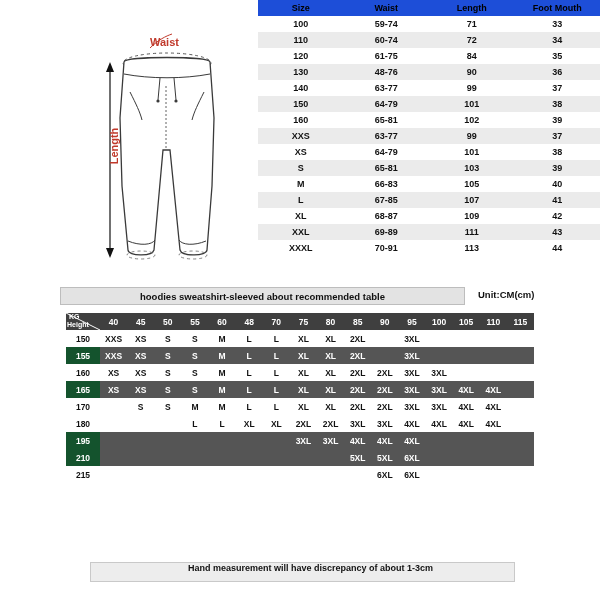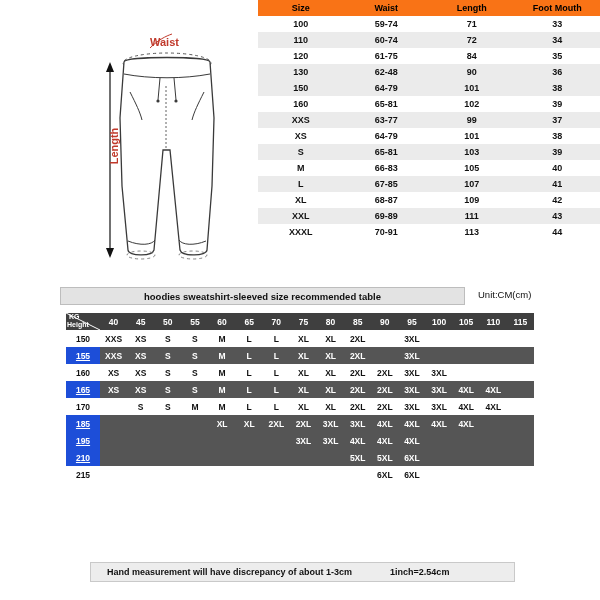--- a/index.html
+++ b/index.html
@@ -36,75 +36,75 @@
     position:absolute; left:258px; top:0px; width:342px;
     border-collapse:collapse;
   }
   .sizetable td, .sizetable th {
     text-align:center;
     font-size:9px;
     padding:3px 0;
     font-weight:bold;
     border:none;
   }
-  .sizetable thead th { background:#f97316; color:#000; font-size:9px; }
+  .sizetable thead th { background:#1d4ed8; color:#000; font-size:9px; }
   .sizetable tbody tr.odd td { background:#ffffff; }
   .sizetable tbody tr.even td { background:#ebebeb; }
   .sizetable col.c1 { width:25%; }
   .sizetable col.c2 { width:25%; }
   .sizetable col.c3 { width:25%; }
   .sizetable col.c4 { width:25%; }
 
   
   .banner-wrap {
     position:absolute; left:0; top:285px; width:600px; height:26px;
   }
   .banner {
     position:absolute; left:60px; top:2px; width:405px; height:18px;
     background:#e3e3e3; border:1px solid #bdbdbd;
     display:flex; align-items:center; justify-content:center;
     font-size:9.5px; font-weight:bold; color:#111;
   }
   .unit {
     position:absolute; left:478px; top:4px;
-    font-size:9.5px; font-weight:normal; color:#111;
+    font-size:9.5px; font-weight:bold; color:#111;
   }
 
   
   .matrix {
     position:absolute; left:66px; top:313px; width:468px;
     border-collapse:collapse;
     table-layout:fixed;
   }
   .matrix td, .matrix th {
     font-size:8.5px; font-weight:bold; text-align:center;
     height:17px; padding:0; border:none; color:#111;
   }
   .matrix th.corner {
     background:#3f3f3f; color:#fff; position:relative; width:34px;
   }
   .matrix tr.hdr td { background:#3f3f3f; color:#ffffff; }
   .matrix tr.rowA td { background:#ffffff; color:#111; }
   .matrix tr.rowB td { background:#555555; color:#ffffff; }
   .matrix tr.rowA td.rh { background:#ffffff; color:#111; }
-  .matrix tr.rowB td.rh { background:#1d4ed8; color:#ffffff;text-decoration:underline; }
+  .matrix tr.rowB td.rh { background:#14532d; color:#ffffff; }
   .corner-inner { position:relative; width:100%; height:17px; }
   .corner-kg { position:absolute; left:3px; top:0px; font-size:7px; }
   .corner-h  { position:absolute; left:1px; top:8px; font-size:7px; }
   .corner-line {
     position:absolute; left:0; top:0; width:100%; height:100%;
   }
 
   
   .footer {
     position:absolute; left:90px; top:562px; width:425px; height:20px;
     background:#ededed; border:1px solid #c9c9c9;
-    display:flex; align-items:center; gap:38px;
+    display:flex; align-items:center; gap:26px;
     padding-left:16px;
-    font-size:9px; font-weight:bold; color:#111;
+    font-size:9px; font-weight:bold; color:#111;flex-direction:column;
   }
 </style>
 </head>
 <body>
 
 <div class="top">
 
   <div class="diagram">
     <svg width="258" height="285" viewBox="0 0 258 285">
 
@@ -186,23 +186,29 @@
           <td>34</td>
         </tr>
         <tr class="odd">
           <td>120</td>
           <td>61-75</td>
           <td>84</td>
           <td>35</td>
         </tr>
         <tr class="even">
           <td>130</td>
-          <td>62-48</td>
+          <td>48-76</td>
           <td>90</td>
           <td>36</td>
+        </tr>
+        <tr class="odd">
+          <td>140</td>
+          <td>63-77</td>
+          <td>99</td>
+          <td>37</td>
         </tr>
         <tr class="even">
           <td>150</td>
           <td>64-79</td>
           <td>101</td>
           <td>38</td>
         </tr>
         <tr class="odd">
           <td>160</td>
           <td>65-81</td>
@@ -255,42 +261,42 @@
           <td>XXXL</td>
           <td>70-91</td>
           <td>113</td>
           <td>44</td>
         </tr>
       </tbody>
   </table>
 </div>
 
 <div class="banner-wrap">
-  <div class="banner">hoodies sweatshirt-sleeved size recommended table</div>
+  <div class="banner">hoodies sweatshirt-sleeved about recommended table</div>
   <div class="unit">Unit:CM(cm)</div>
 </div>
 
 <table class="matrix">
   <tbody id="matrix-body">
       <tr class="hdr">
         <th class="corner">
           <div class="corner-inner">
             <svg class="corner-line" viewBox="0 0 34 17" preserveAspectRatio="none">
               <line x1="0" y1="0" x2="34" y2="17" stroke="#ffffff" stroke-width="1"></line>
             </svg>
             <span class="corner-kg">KG</span>
             <span class="corner-h">Height</span>
           </div>
         </th>
         <td>40</td>
         <td>45</td>
         <td>50</td>
         <td>55</td>
         <td>60</td>
-        <td>65</td>
+        <td>48</td>
         <td>70</td>
         <td>75</td>
         <td>80</td>
         <td>85</td>
         <td>90</td>
         <td>95</td>
         <td>100</td>
         <td>105</td>
         <td>110</td>
         <td>115</td>
@@ -383,37 +389,37 @@
         <td>XL</td>
         <td>XL</td>
         <td>2XL</td>
         <td>2XL</td>
         <td>3XL</td>
         <td>3XL</td>
         <td>4XL</td>
         <td>4XL</td>
         <td></td>
       </tr>
-      <tr class="rowB">
-        <td class="rh">185</td>
-        <td></td>
-        <td></td>
-        <td></td>
-        <td></td>
-        <td>XL</td>
-        <td>XL</td>
-        <td>2XL</td>
-        <td>2XL</td>
-        <td>3XL</td>
-        <td>3XL</td>
-        <td>4XL</td>
-        <td>4XL</td>
-        <td>4XL</td>
-        <td>4XL</td>
-        <td></td>
+      <tr class="rowA">
+        <td class="rh">180</td>
+        <td></td>
+        <td></td>
+        <td></td>
+        <td>L</td>
+        <td>L</td>
+        <td>XL</td>
+        <td>XL</td>
+        <td>2XL</td>
+        <td>2XL</td>
+        <td>3XL</td>
+        <td>3XL</td>
+        <td>4XL</td>
+        <td>4XL</td>
+        <td>4XL</td>
+        <td>4XL</td>
         <td></td>
       </tr>
       <tr class="rowB">
         <td class="rh">195</td>
         <td></td>
         <td></td>
         <td></td>
         <td></td>
         <td></td>
         <td></td>

